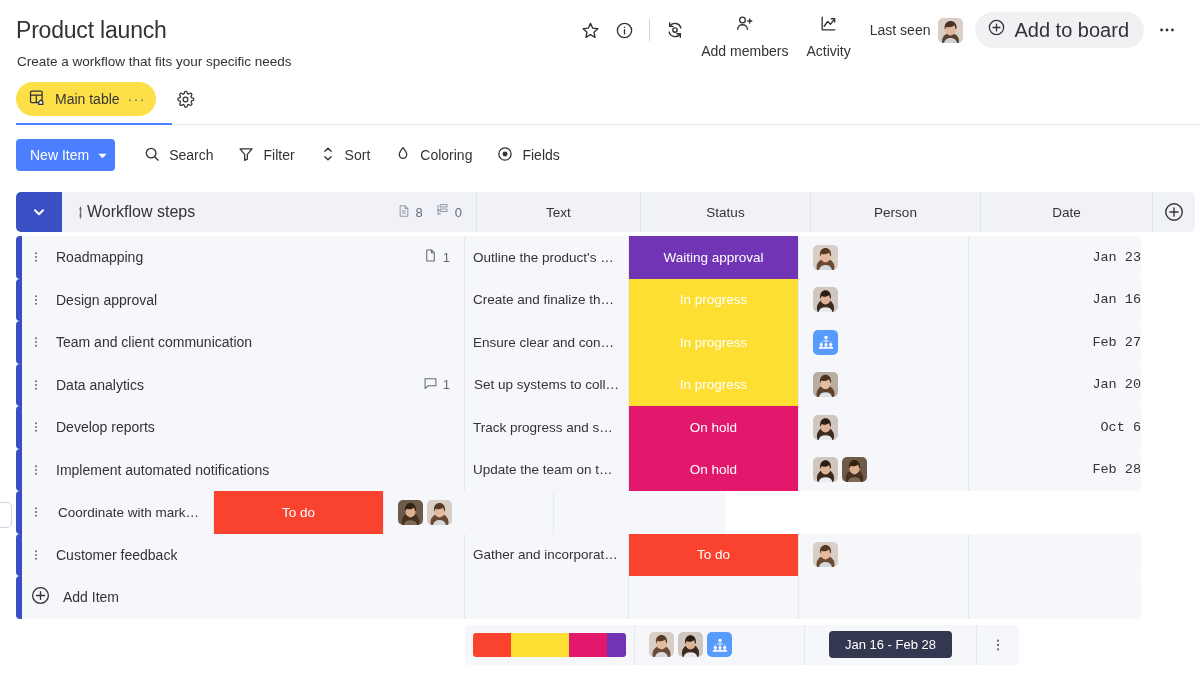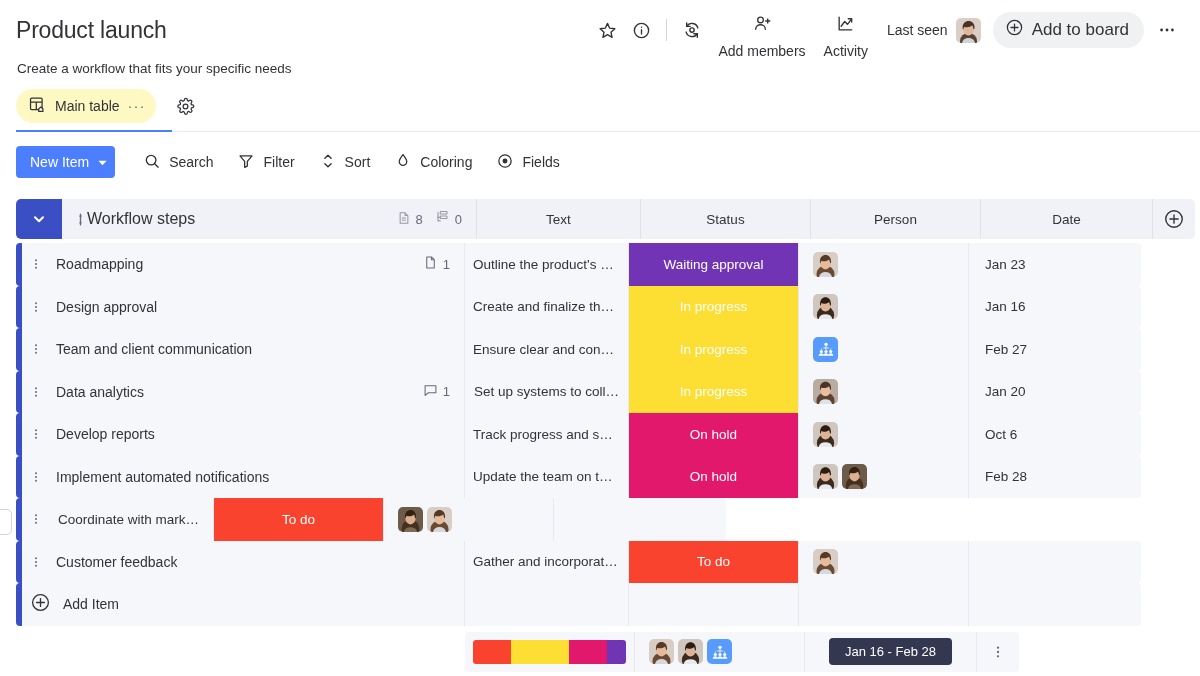--- a/index.html
+++ b/index.html
@@ -40,38 +40,38 @@
   }
   .lastseen {
     display: flex; align-items: center; gap: 8px;
     font-size: 14px; color: #323338; margin-left: 10px; white-space: nowrap;
     cursor: pointer;
   }
   .add-to-board {
     display: flex; align-items: center; gap: 8px;
     height: 36px; padding: 0 15px 0 12px; border-radius: 18px;
     background: #f0f1f3; border: none; cursor: pointer;
-    font-size: 17px; color: #323338; margin-left: 12px; white-space: nowrap;
+    font-size: 20px; color: #323338; margin-left: 12px; white-space: nowrap;
   }
   .kebab-btn { margin-left: 6px; }
 
   .board-sub {
-    font-size: 13.5px; color: #323338; margin-top: 11px; padding-left: 1px;
+    font-size: 13.5px; color: #323338; margin-top: 4px; padding-left: 1px;
   }
 
   
   .views-row {
     display: flex; align-items: center; gap: 6px;
     margin-top: 13px; padding-left: 0px;
     position: relative;
   }
   .view-tab {
     display: flex; align-items: center; gap: 8px;
     height: 34px; padding: 0 10px 0 12px; border-radius: 17px;
-    background: #fef9c3; cursor: pointer; font-size: 14px; color: #323338;
+    background: #fde047; cursor: pointer; font-size: 14px; color: #323338;
     position: relative;
   }
   .view-tab .dots { color: #676879; font-size: 15px; letter-spacing: 1px; line-height: 8px;}
   .views-underline {
     position: absolute; left: 0; bottom: -9px;
     width: 156px; height: 2px; background: #4c7fff;
   }
   .views-baseline {
     position: absolute; left: 0; right: -32px; bottom: -9px;
     height: 1px; background: #e6e9ef;
@@ -175,21 +175,21 @@
     justify-content: center; overflow: hidden; white-space: nowrap;
     padding: 0 8px;
   }
   .cell-text span { overflow: hidden; text-overflow: ellipsis; white-space: nowrap; }
   .status-pill {
     width: 100%; height: 100%;
     display: flex; align-items: center; justify-content: center;
     color: #fff; font-size: 13.5px; cursor: pointer;
   }
   .cell-status { padding: 0; overflow: hidden; }
-  .cell-date { justify-content: flex-start; padding-left: 16px; font-size: 13.5px; }
+  .cell-date { justify-content: flex-end; padding-left: 16px; font-size: 13.5px; font-family: Liberation Mono, monospace; }
   .cell-last { border-right: none; background: #f6f7fb; border-radius: 0 4px 4px 0;}
 
   .avatars { display: flex; align-items: center; gap: 4px; padding-left: 14px; }
   .avatar {
     width: 25px; height: 25px; border-radius: 5px;
     background-size: cover; background-position: center;
     overflow: hidden; position: relative; flex: none;
   }
   .avatar svg { display: block; }
   .team-avatar {

